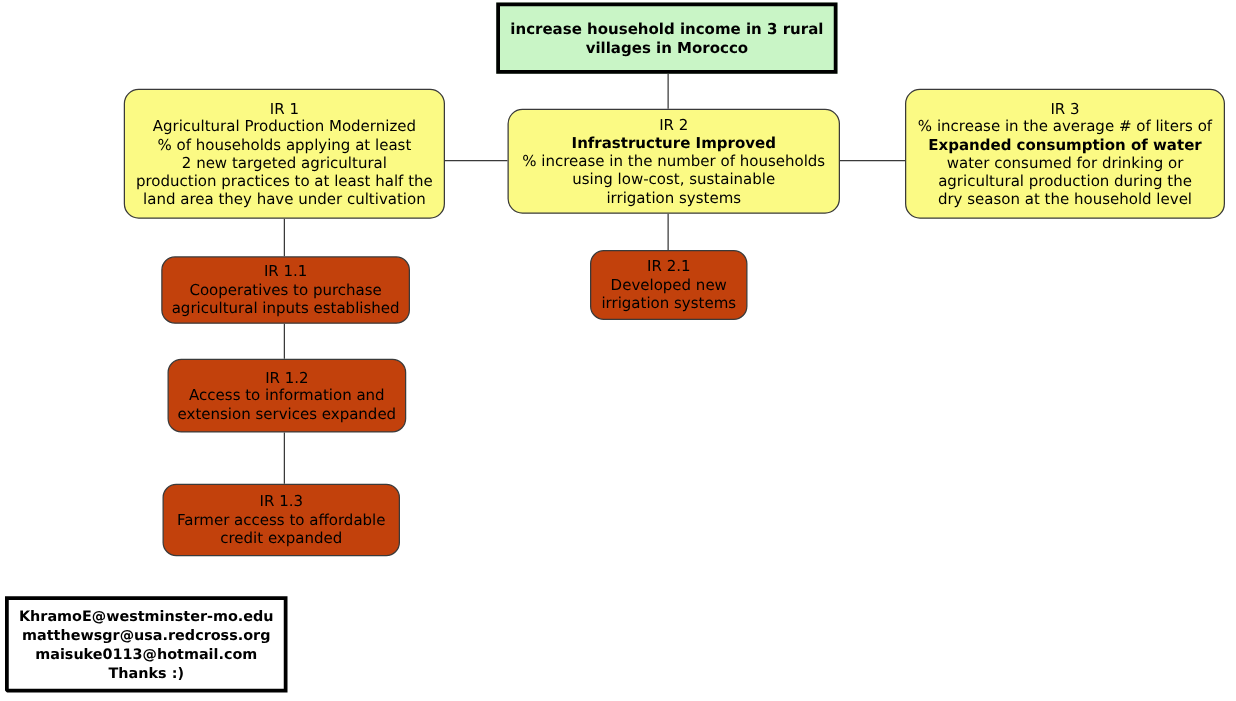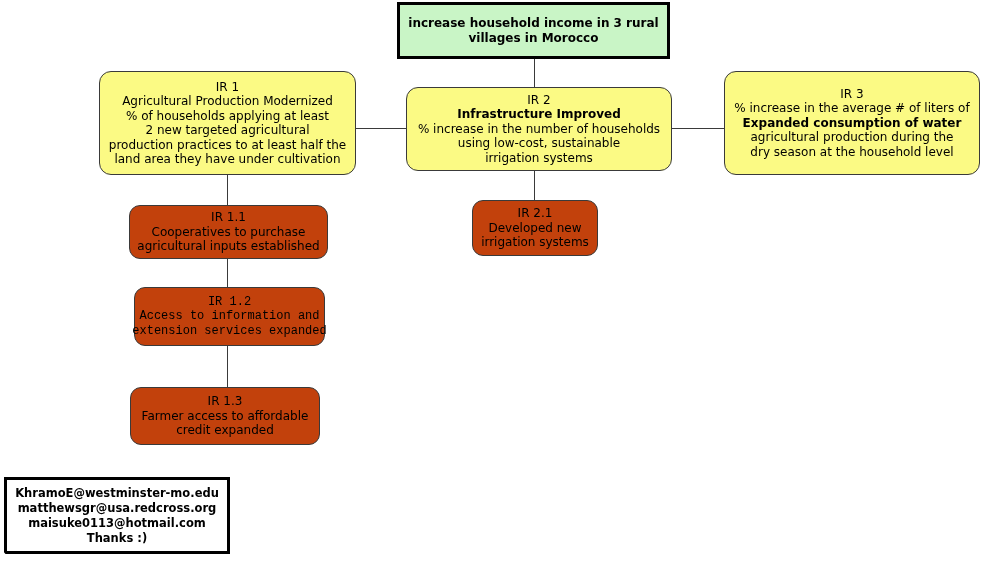--- a/index.html
+++ b/index.html
@@ -106,31 +106,32 @@
     <span class="line bold">Infrastructure Improved</span>
     <span class="line">% increase in the number of households</span>
     <span class="line">using low-cost, sustainable</span>
     <span class="line">irrigation systems</span>
   </div>
 
   <div class="node ir" style="left:724px; top:71px; width:256px; height:104px;text-align:right;">
     <span class="line">IR 3</span>
     <span class="line">% increase in the average # of liters of</span>
     <span class="line bold">Expanded consumption of water</span>
+    <span class="line">water consumed for drinking or</span>
     <span class="line">agricultural production during the</span>
     <span class="line">dry season at the household level</span>
   </div>
 
   <div class="node sub" style="left:129px; top:205px; width:199px; height:54px;">
     <span class="line">IR 1.1</span>
     <span class="line">Cooperatives to purchase</span>
     <span class="line">agricultural inputs established</span>
   </div>
 
-  <div class="node sub" style="left:134px; top:287px; width:191px; height:59px;font-family:Liberation Mono, monospace;">
+  <div class="node sub" style="left:134px; top:287px; width:191px; height:59px;">
     <span class="line">IR 1.2</span>
     <span class="line">Access to information and</span>
     <span class="line">extension services expanded</span>
   </div>
 
   <div class="node sub" style="left:130px; top:387px; width:190px; height:58px;">
     <span class="line">IR 1.3</span>
     <span class="line">Farmer access to affordable</span>
     <span class="line">credit expanded</span>
   </div>

